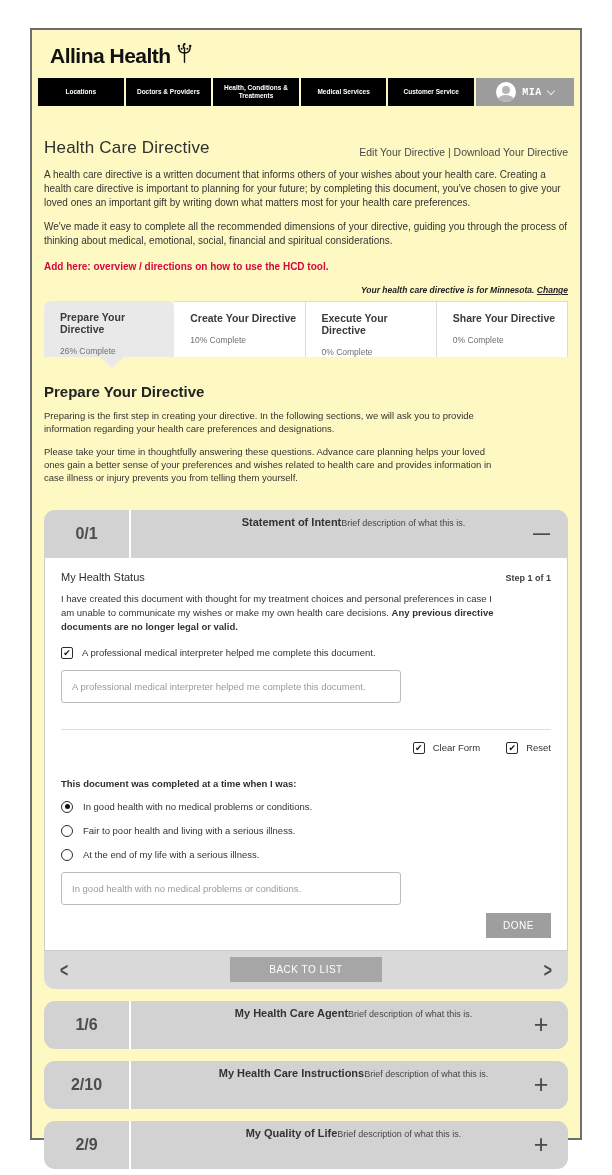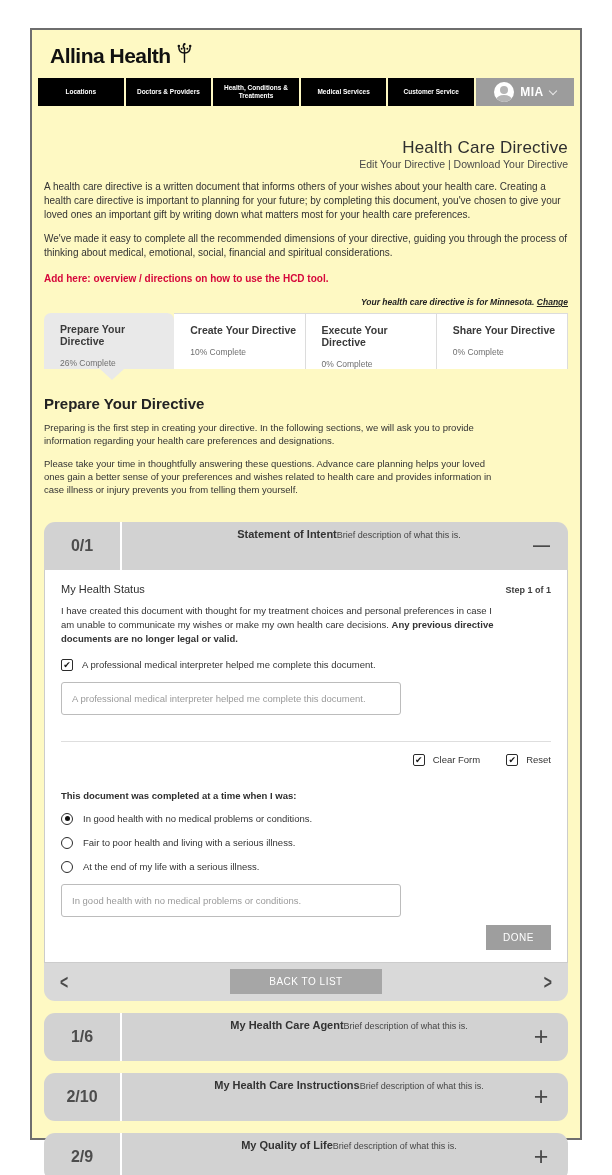--- a/index.html
+++ b/index.html
@@ -23,25 +23,25 @@
     display: flex; align-items: center; justify-content: center; text-align: center;
     margin-right: 2px; line-height: 1.3; padding: 0 4px; cursor: pointer;
   }
   .nav-user {
     width: 98px; background: #9c9c9c; color: #fff; display: flex;
     align-items: center; justify-content: center; gap: 6px; cursor: pointer;
   }
   .avatar { width: 20px; height: 20px; border-radius: 50%; background: #fff; position: relative; overflow: hidden; }
   .avatar .head { position: absolute; left: 6px; top: 4px; width: 8px; height: 8px; border-radius: 50%; background: #b5b5b5; }
   .avatar .shoulders { position: absolute; left: 2px; top: 13px; width: 16px; height: 10px; border-radius: 50%; background: #b5b5b5; }
-  .nav-user .uname { font-size: 12px; font-weight: 700; letter-spacing: 0.5px; }
+  .nav-user .uname { font-size: 10px; font-weight: 700; letter-spacing: 0.5px; font-family: Liberation Mono, monospace; }
   .chev-down { width: 6px; height: 6px; border-right: 1.5px solid #e8e8e8; border-bottom: 1.5px solid #e8e8e8; transform: rotate(45deg); margin-top: -3px; }
   
   .content { padding: 0 12px; }
-  .title-row { display: flex; justify-content: space-between; align-items: flex-end; margin-top: 32px; flex-direction: column; }
+  .title-row { display: flex; justify-content: space-between; align-items: flex-end; margin-top: 32px; }
   .page-title { font-size: 17px; font-weight: 400; color: #2f2f2f; letter-spacing: 0.2px; }
   .dir-links { font-size: 10.5px; color: #4a4a4a; }
   .dir-links span { cursor: pointer; }
   .para { font-size: 10px; line-height: 1.4; color: #333; margin-top: 10px; }
   .red-note { font-size: 10px; font-weight: 700; color: #d6083b; margin-top: 13px; }
   .state-line { text-align: right; font-size: 8.5px; font-style: italic; font-weight: 700; color: #222; margin-top: 13px; }
   .state-line .chg { text-decoration: underline; cursor: pointer; }
   
   .tabs { display: flex; margin-top: 6px; height: 56px; position: relative; }
   .tab { flex: 1; padding: 10px 6px 0 16px; border-top: 1px solid #dcdcdc; border-right: 1px solid #dcdcdc; background: #fff; cursor: pointer; }
@@ -52,21 +52,21 @@
   .tab-arrow {
     position: absolute; top: 56px; left: 56px; width: 0; height: 0;
     border-left: 12px solid transparent; border-right: 12px solid transparent; border-top: 11px solid #e9e9e9;
   }
   
   .section-title { font-size: 15px; font-weight: 700; color: #232323; margin-top: 26px; }
   .section-para { font-size: 9.5px; line-height: 1.4; color: #333; margin-top: 9px; max-width: 460px; }
   
   .acc { display: flex; align-items: stretch; background: #d2d2d2; border-radius: 11px; min-height: 48px; margin-top: 12px; cursor: pointer; }
   .acc.expanded { border-radius: 11px 11px 0 0; margin-top: 26px; }
-  .acc-num { width: 78px; display: flex; align-items: center; justify-content: center; font-size: 16px; font-weight: 700; color: #4d4d4d; border-right: 2px solid #fff; }
+  .acc-num { width: 87px; display: flex; align-items: center; justify-content: center; font-size: 16px; font-weight: 700; color: #4d4d4d; border-right: 2px solid #fff; }
   .acc-main { flex: 1; display: flex; flex-direction: row; justify-content: center; padding: 6px 0 6px 14px; margin-left: 48px; }
   .acc-title { font-size: 11px; font-weight: 700; color: #333; }
   .acc-desc { font-size: 9px; color: #454545; margin-top: 2px; }
   .acc-toggle { width: 54px; display: flex; align-items: center; justify-content: center; color: #4a4a4a; }
   .minus-glyph { font-size: 17px; font-weight: 700; letter-spacing: -1px; }
   .plus-glyph { font-size: 25px; font-weight: 400; line-height: 1; }
   
   .acc-body { border: 1px solid #ccc; border-top: none; background: #fff; padding: 13px 16px 12px; }
   .status-row { display: flex; justify-content: space-between; align-items: baseline; }
   .status-title { font-size: 11px; font-weight: 400; color: #2e2e2e; }

